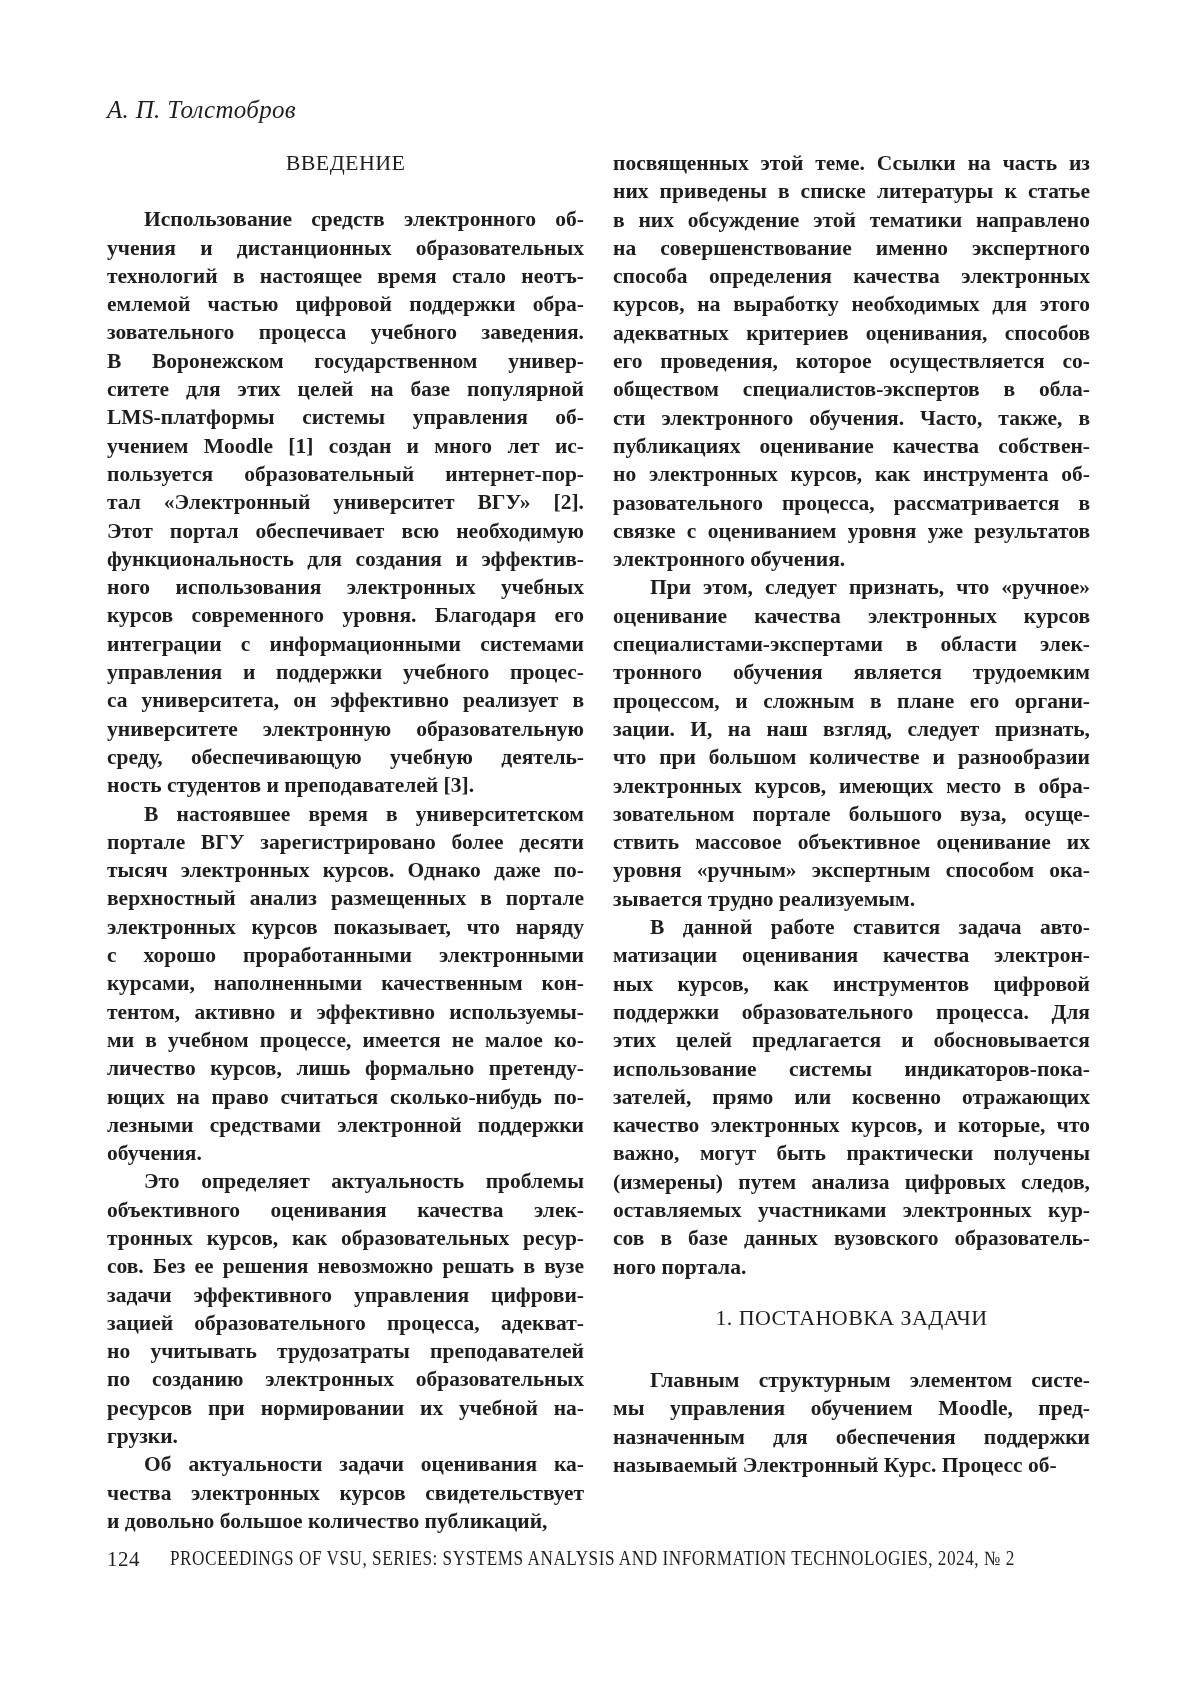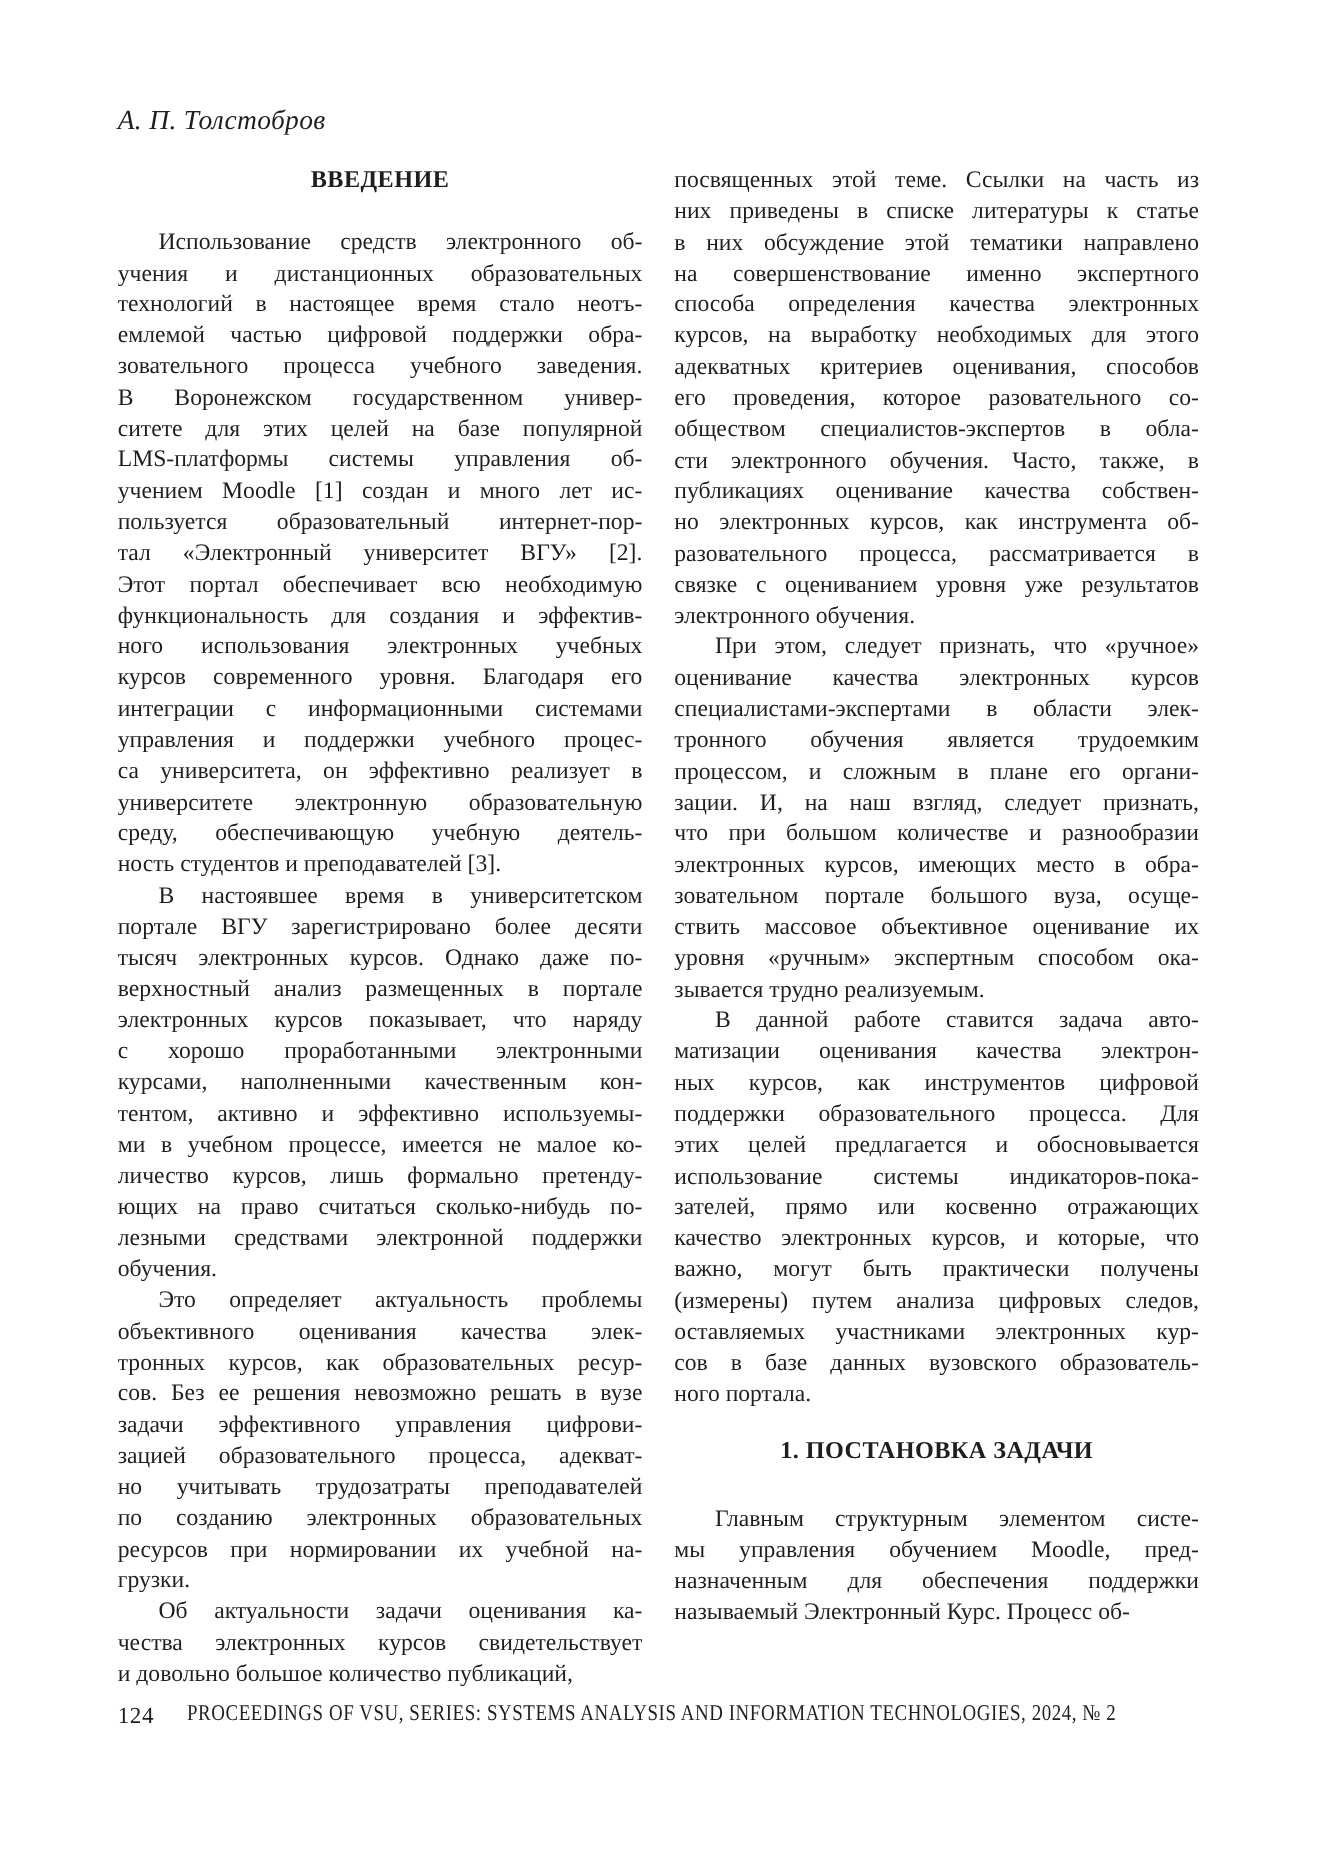--- a/index.html
+++ b/index.html
@@ -35,29 +35,29 @@
     gap: 29px;
   }
   .column {
     width: 477px;
     flex: none;
     font-size: 21.5px;
     line-height: 28.3px;
     text-align: justify;
   }
   .col-heading {
-    font-weight: bold;
+    font-weight: normal;
     font-size: 22px;
     text-align: center;
     text-align-last: center;
     letter-spacing: 0.4px;
   }
   .column .col-heading:first-child { margin-bottom: 28px; }
   .column .col-heading:not(:first-child) { margin: 23px 0 34px; }
-  .para { margin: 0; }
+  .para { margin: 0; font-weight: bold; }
   .line { text-align: justify; text-align-last: justify; }
   .line.end { text-align-last: left; }
   .line.indent { text-indent: 37px; }
   .footer {
     position: absolute;
     top: 1547px;
     left: 107px;
     width: 990px;
     display: flex;
     align-items: flex-start;
@@ -143,21 +143,21 @@
       </div>
     <div class="column" id="right-col">
         <div class="para">
           <div class="line">посвященных этой теме. Ссылки на часть из</div>
           <div class="line">них приведены в списке литературы к статье</div>
           <div class="line">в них обсуждение этой тематики направлено</div>
           <div class="line">на совершенствование именно экспертного</div>
           <div class="line">способа определения качества электронных</div>
           <div class="line">курсов, на выработку необходимых для этого</div>
           <div class="line">адекватных критериев оценивания, способов</div>
-          <div class="line">его проведения, которое разовательного со-</div>
+          <div class="line">его проведения, которое осуществляется со-</div>
           <div class="line">обществом специалистов-экспертов в обла-</div>
           <div class="line">сти электронного обучения. Часто, также, в</div>
           <div class="line">публикациях оценивание качества собствен-</div>
           <div class="line">но электронных курсов, как инструмента об-</div>
           <div class="line">разовательного процесса, рассматривается в</div>
           <div class="line">связке с оцениванием уровня уже результатов</div>
           <div class="line end">электронного обучения.</div>
         </div>
         <div class="para">
           <div class="line indent">При этом, следует признать, что «ручное»</div>

